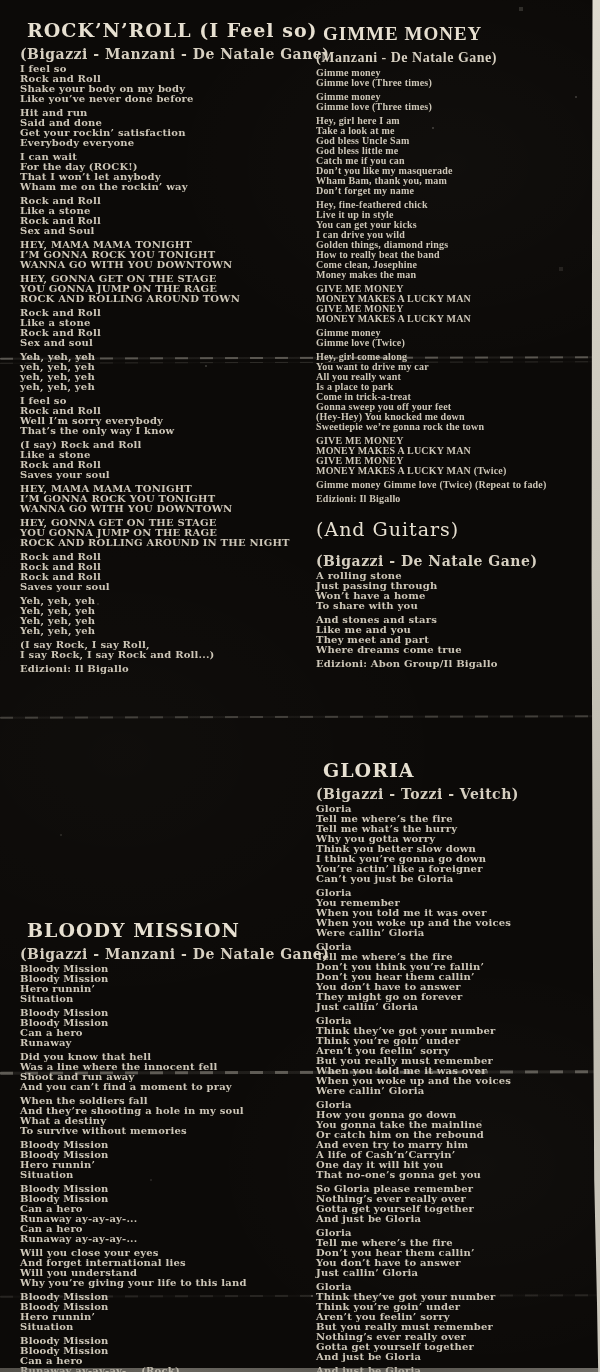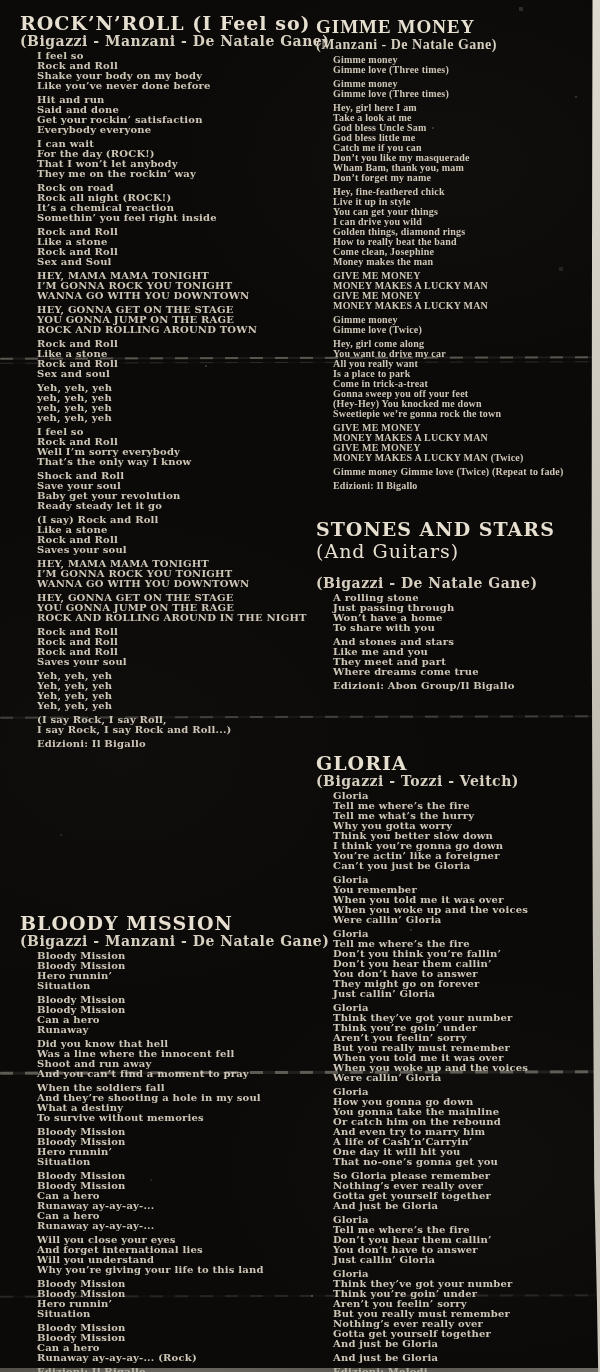--- a/index.html
+++ b/index.html
@@ -15,30 +15,30 @@
       radial-gradient(500px 380px at 20% 55%, rgba(255,250,240,0.015), transparent 70%),
       radial-gradient(400px 300px at 80% 85%, rgba(255,250,240,0.02), transparent 70%);
   }
   .song{position:absolute;}
   #sec-rocknroll{left:20px;top:12px;width:290px;}
   #sec-gimme-money{left:316px;top:16px;width:280px;font-family:Liberation Serif, serif;}
   #sec-stones{left:316px;top:518px;width:280px;}
   #sec-gloria{left:316px;top:752px;width:280px;}
   #sec-bloody{left:20px;top:912px;width:290px;}
   .title{
-    margin:0;font-size:19px;line-height:22px;font-weight:bold;
+    margin:7px;font-size:19px;line-height:22px;font-weight:bold;
     letter-spacing:1px;color:#e7e0d1;white-space:nowrap;
   }
   .title2{margin:0 0 15px 0;font-size:19px;line-height:22px;font-weight:normal;
     letter-spacing:1px;color:#e7e0d1;white-space:nowrap;}
   .credit{
     margin:1px 0 4px 0;font-size:14px;line-height:12px;font-weight:bold;
     letter-spacing:0.5px;color:#d6cfc0;white-space:nowrap;
   }
-  .stanza{margin:0 0 4px 17px;}
+  .stanza{margin:0 0 4px 0;}
   .ln{
     font-size:10px;line-height:10px;font-weight:bold;
     letter-spacing:0.2px;color:#cdc6b7;white-space:nowrap;
   }
   .crease{
     position:absolute;left:0;width:600px;pointer-events:none;
     background:repeating-linear-gradient(90deg,
       rgba(205,200,188,0.5) 0px, rgba(205,200,188,0.5) 13px,
       rgba(205,200,188,0.12) 13px, rgba(205,200,188,0.12) 25px);
     border-radius:1px;transform:rotate(-0.12deg);
@@ -92,27 +92,21 @@
         <div class="stanza">
           <div class="ln">Hit and run</div>
           <div class="ln">Said and done</div>
           <div class="ln">Get your rockin’ satisfaction</div>
           <div class="ln">Everybody everyone</div>
         </div>
         <div class="stanza">
           <div class="ln">I can wait</div>
           <div class="ln">For the day (ROCK!)</div>
           <div class="ln">That I won’t let anybody</div>
-          <div class="ln">They me on the rockin’ way</div>
-        </div>
-        <div class="stanza">
-          <div class="ln">Rock on road</div>
-          <div class="ln">Rock all night (ROCK!)</div>
-          <div class="ln">It’s a chemical reaction</div>
-          <div class="ln">Somethin’ you feel right inside</div>
+          <div class="ln">Wham me on the rockin’ way</div>
         </div>
         <div class="stanza">
           <div class="ln">Rock and Roll</div>
           <div class="ln">Like a stone</div>
           <div class="ln">Rock and Roll</div>
           <div class="ln">Sex and Soul</div>
         </div>
         <div class="stanza">
           <div class="ln">HEY, MAMA MAMA TONIGHT</div>
           <div class="ln">I’M GONNA ROCK YOU TONIGHT</div>
@@ -133,26 +127,20 @@
           <div class="ln">Yeh, yeh, yeh</div>
           <div class="ln">yeh, yeh, yeh</div>
           <div class="ln">yeh, yeh, yeh</div>
           <div class="ln">yeh, yeh, yeh</div>
         </div>
         <div class="stanza">
           <div class="ln">I feel so</div>
           <div class="ln">Rock and Roll</div>
           <div class="ln">Well I’m sorry everybody</div>
           <div class="ln">That’s the only way I know</div>
-        </div>
-        <div class="stanza">
-          <div class="ln">Shock and Roll</div>
-          <div class="ln">Save your soul</div>
-          <div class="ln">Baby get your revolution</div>
-          <div class="ln">Ready steady let it go</div>
         </div>
         <div class="stanza">
           <div class="ln">(I say) Rock and Roll</div>
           <div class="ln">Like a stone</div>
           <div class="ln">Rock and Roll</div>
           <div class="ln">Saves your soul</div>
         </div>
         <div class="stanza">
           <div class="ln">HEY, MAMA MAMA TONIGHT</div>
           <div class="ln">I’M GONNA ROCK YOU TONIGHT</div>
@@ -203,21 +191,21 @@
           <div class="ln">God bless Uncle Sam</div>
           <div class="ln">God bless little me</div>
           <div class="ln">Catch me if you can</div>
           <div class="ln">Don’t you like my masquerade</div>
           <div class="ln">Wham Bam, thank you, mam</div>
           <div class="ln">Don’t forget my name</div>
         </div>
         <div class="stanza">
           <div class="ln">Hey, fine-feathered chick</div>
           <div class="ln">Live it up in style</div>
-          <div class="ln">You can get your things</div>
+          <div class="ln">You can get your kicks</div>
           <div class="ln">I can drive you wild</div>
           <div class="ln">Golden things, diamond rings</div>
           <div class="ln">How to really beat the band</div>
           <div class="ln">Come clean, Josephine</div>
           <div class="ln">Money makes the man</div>
         </div>
         <div class="stanza">
           <div class="ln">GIVE ME MONEY</div>
           <div class="ln">MONEY MAKES A LUCKY MAN</div>
           <div class="ln">GIVE ME MONEY</div>
@@ -246,21 +234,20 @@
         <div class="stanza">
           <div class="ln">Gimme money Gimme love (Twice) (Repeat to fade)</div>
         </div>
         <div class="stanza">
           <div class="ln">Edizioni: Il Bigallo</div>
         </div>
       </div>
   </section>
 
   <section class="song" id="sec-stones">
-    <h2 class="title">STONES AND STARS</h2>
     <h2 class="title2">(And Guitars)</h2>
     <div class="credit">(Bigazzi - De Natale Gane)</div>
     <div class="stanzas">
         <div class="stanza">
           <div class="ln">A rolling stone</div>
           <div class="ln">Just passing through</div>
           <div class="ln">Won’t have a home</div>
           <div class="ln">To share with you</div>
         </div>
         <div class="stanza">

